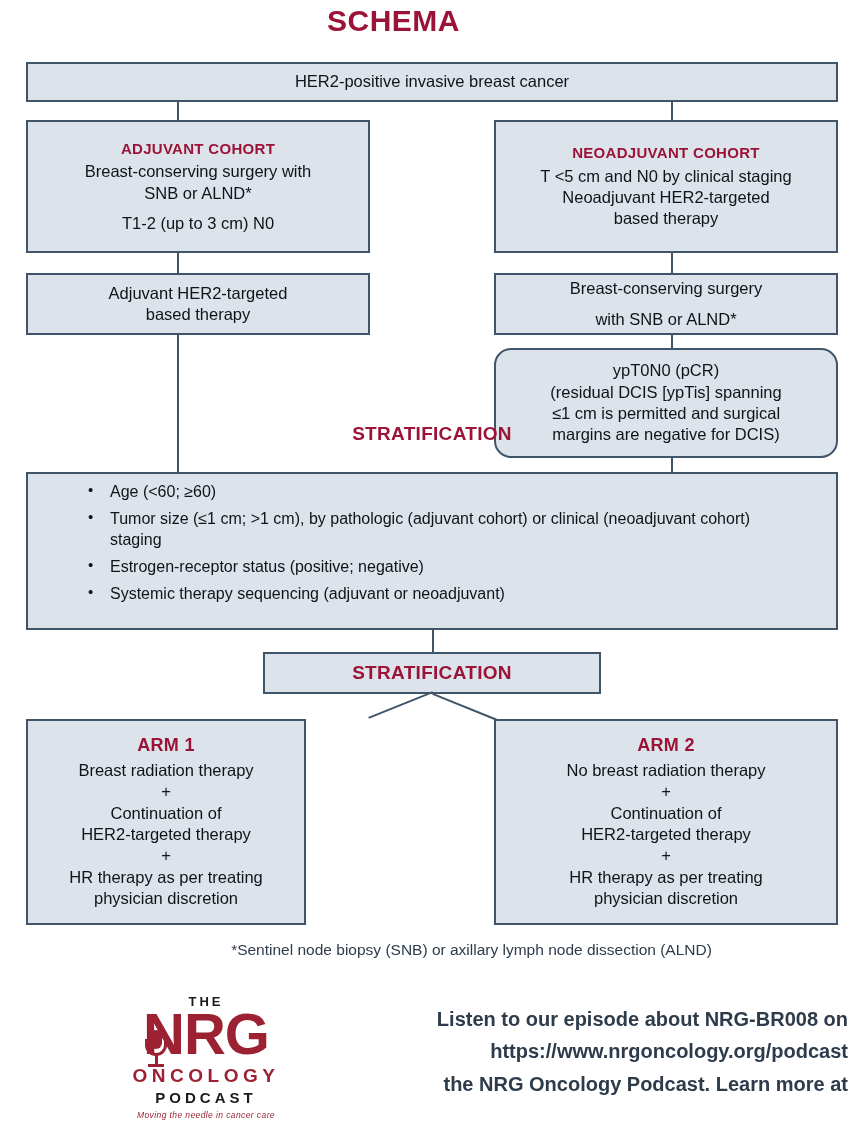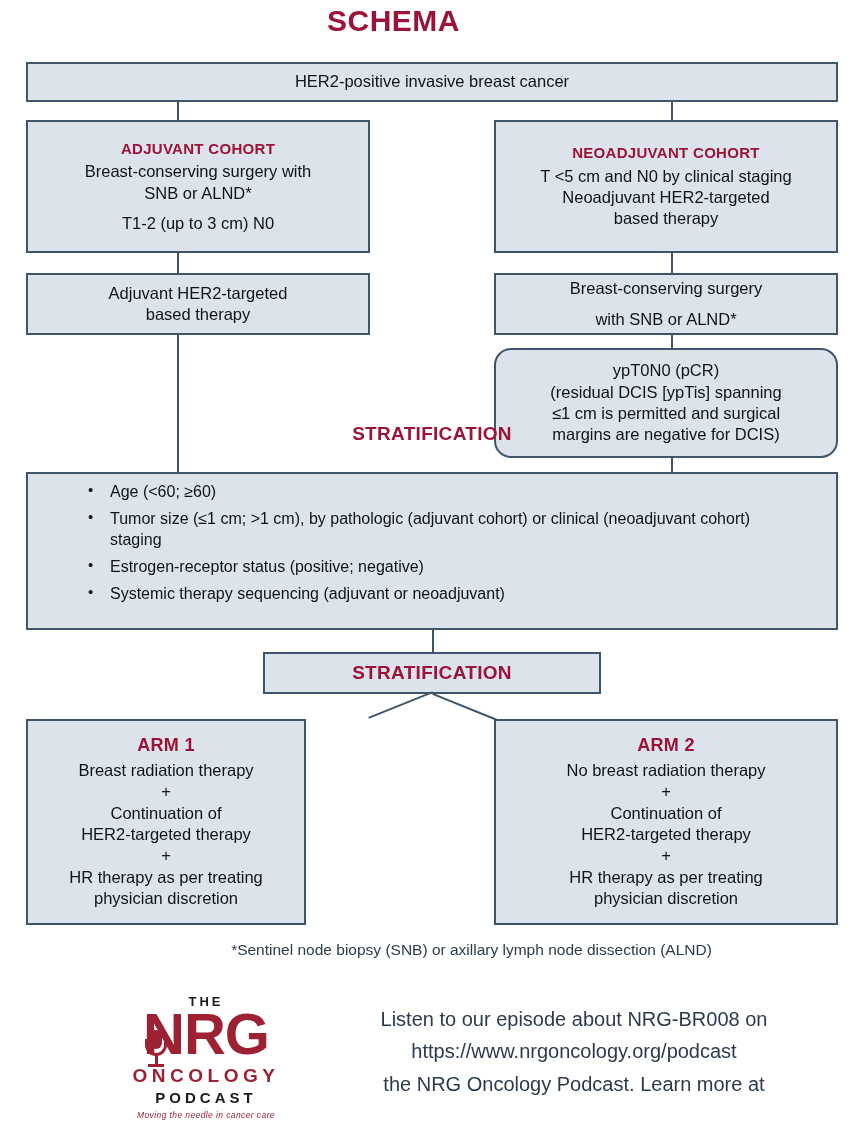--- a/index.html
+++ b/index.html
@@ -91,22 +91,22 @@
 
   
   .footnote{
     position:absolute;left:0;width:867px;text-align:center;
     font-size:15.5px;color:#2d3b4a;margin-left:38px;
   }
 
   
   .footer-text{
     position:absolute;
-    text-align:center;
-    font-size:20px;font-weight:normal;line-height:1.62;
+    text-align:right;
+    font-size:20px;font-weight:bold;line-height:1.62;
     color:#2d3b4a;
   }
 
   
   .logo{position:absolute;left:118px;top:992px;width:176px;height:132px;}
   .logo .the{
     position:absolute;top:2px;left:0;width:176px;text-align:center;
     font-size:13px;font-weight:bold;letter-spacing:3px;color:#1b1b1b;
   }
   .logo .nrg{

